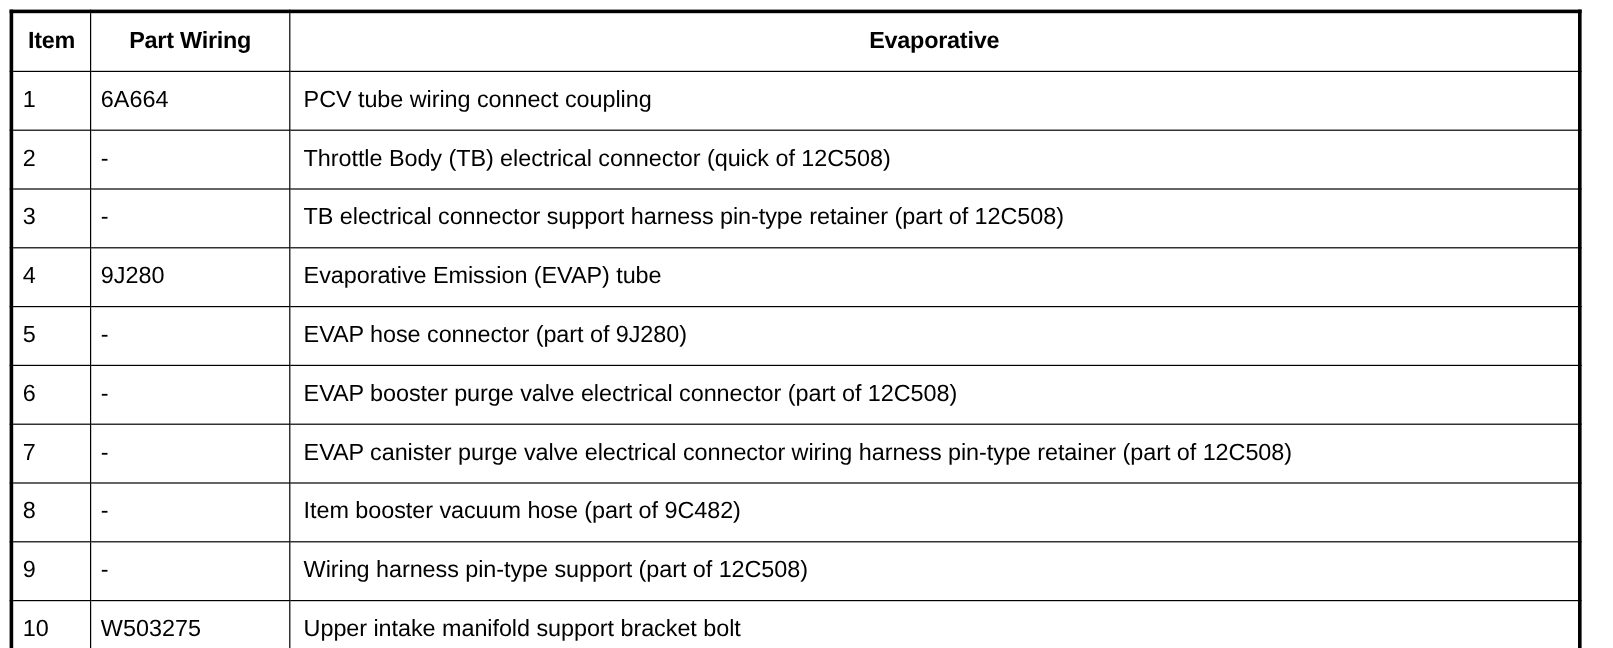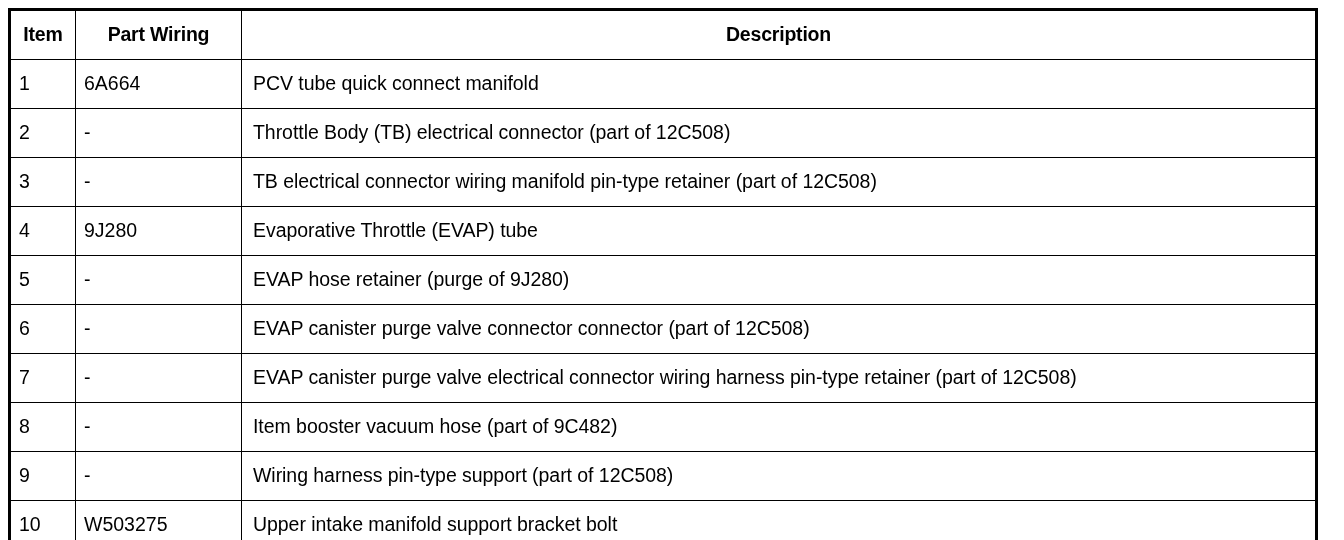--- a/index.html
+++ b/index.html
@@ -82,53 +82,53 @@
   <table class="parts-table">
     <colgroup>
       <col class="col-item">
       <col class="col-part">
       <col class="col-desc">
     </colgroup>
     <thead>
       <tr>
         <th class="item-head">Item</th>
         <th class="part-head">Part Wiring</th>
-        <th class="desc-head">Description</th>
+        <th class="desc-head">Evaporative</th>
       </tr>
     </thead>
     <tbody>
       <tr>
         <td class="cell-item">1</td>
         <td class="cell-part">6A664</td>
-        <td class="cell-desc">PCV tube quick connect manifold</td>
+        <td class="cell-desc">PCV tube wiring connect coupling</td>
       </tr>
       <tr>
         <td class="cell-item">2</td>
         <td class="cell-part">-</td>
-        <td class="cell-desc">Throttle Body (TB) electrical connector (part of 12C508)</td>
+        <td class="cell-desc">Throttle Body (TB) electrical connector (quick of 12C508)</td>
       </tr>
       <tr>
         <td class="cell-item">3</td>
         <td class="cell-part">-</td>
-        <td class="cell-desc">TB electrical connector wiring manifold pin-type retainer (part of 12C508)</td>
+        <td class="cell-desc">TB electrical connector support harness pin-type retainer (part of 12C508)</td>
       </tr>
       <tr>
         <td class="cell-item">4</td>
         <td class="cell-part">9J280</td>
-        <td class="cell-desc">Evaporative Throttle (EVAP) tube</td>
+        <td class="cell-desc">Evaporative Emission (EVAP) tube</td>
       </tr>
       <tr>
         <td class="cell-item">5</td>
         <td class="cell-part">-</td>
-        <td class="cell-desc">EVAP hose retainer (purge of 9J280)</td>
+        <td class="cell-desc">EVAP hose connector (part of 9J280)</td>
       </tr>
       <tr>
         <td class="cell-item">6</td>
         <td class="cell-part">-</td>
-        <td class="cell-desc">EVAP canister purge valve connector connector (part of 12C508)</td>
+        <td class="cell-desc">EVAP booster purge valve electrical connector (part of 12C508)</td>
       </tr>
       <tr>
         <td class="cell-item">7</td>
         <td class="cell-part">-</td>
         <td class="cell-desc">EVAP canister purge valve electrical connector wiring harness pin-type retainer (part of 12C508)</td>
       </tr>
       <tr>
         <td class="cell-item">8</td>
         <td class="cell-part">-</td>
         <td class="cell-desc">Item booster vacuum hose (part of 9C482)</td>

